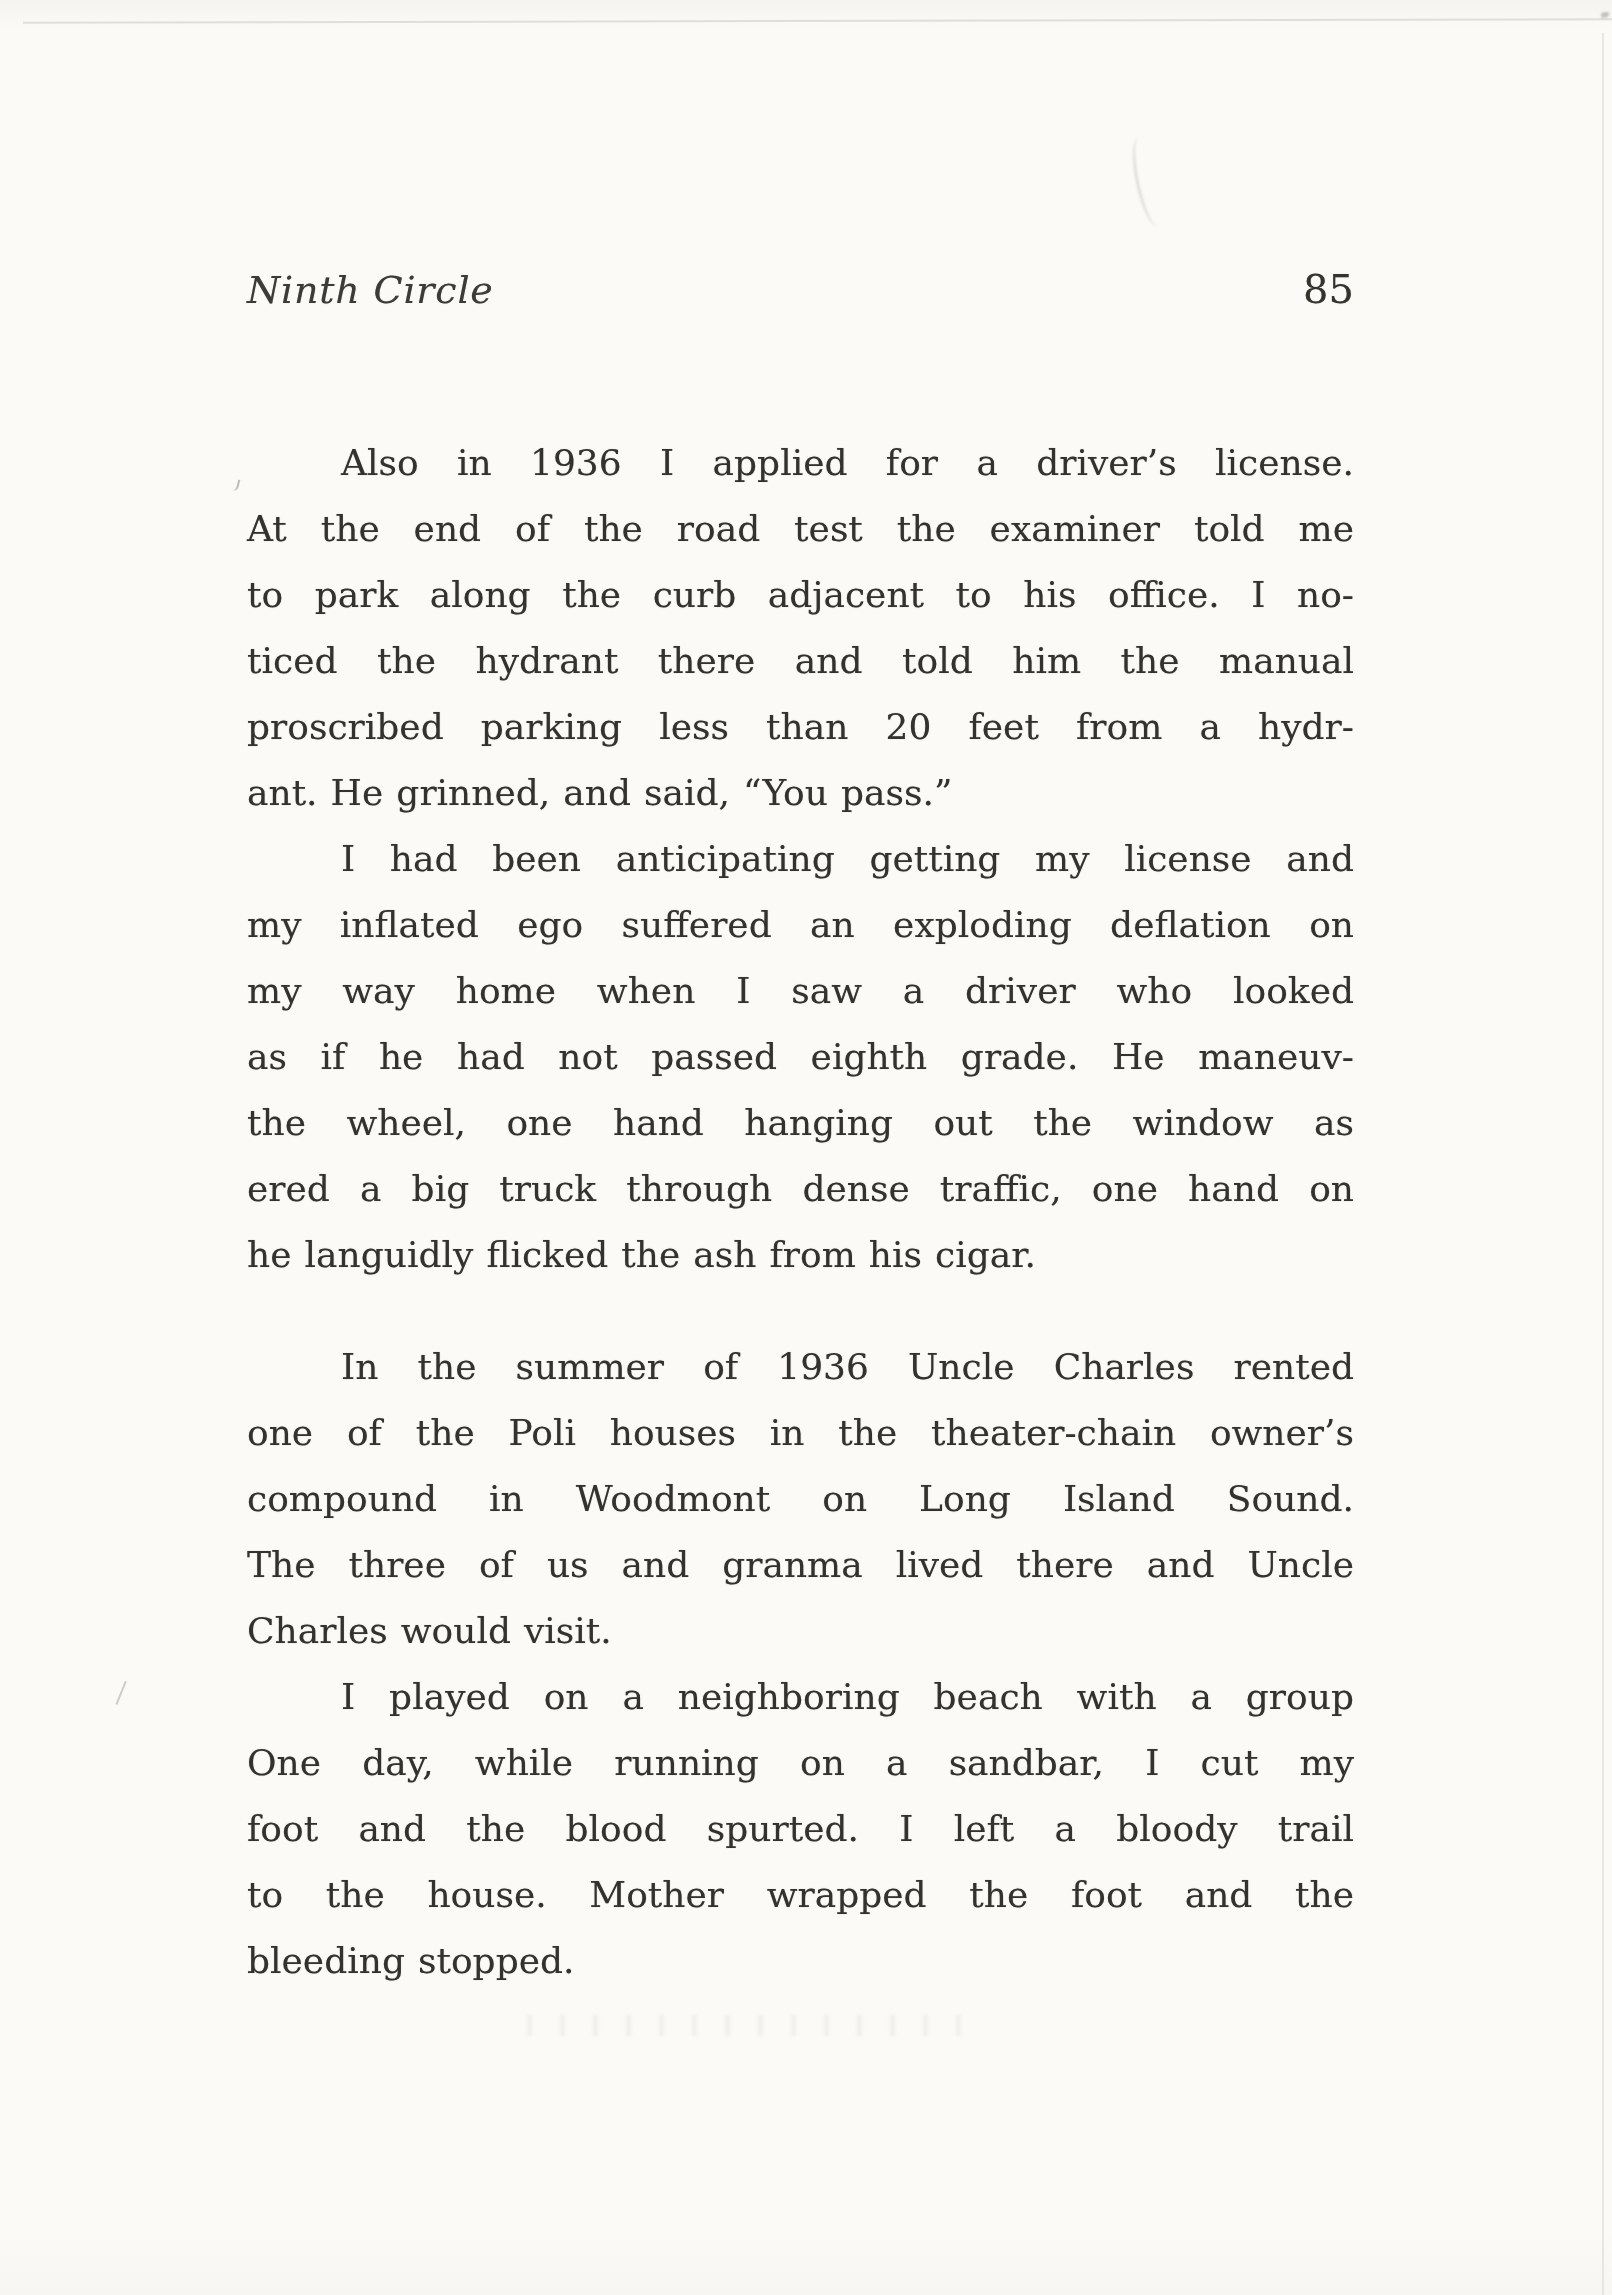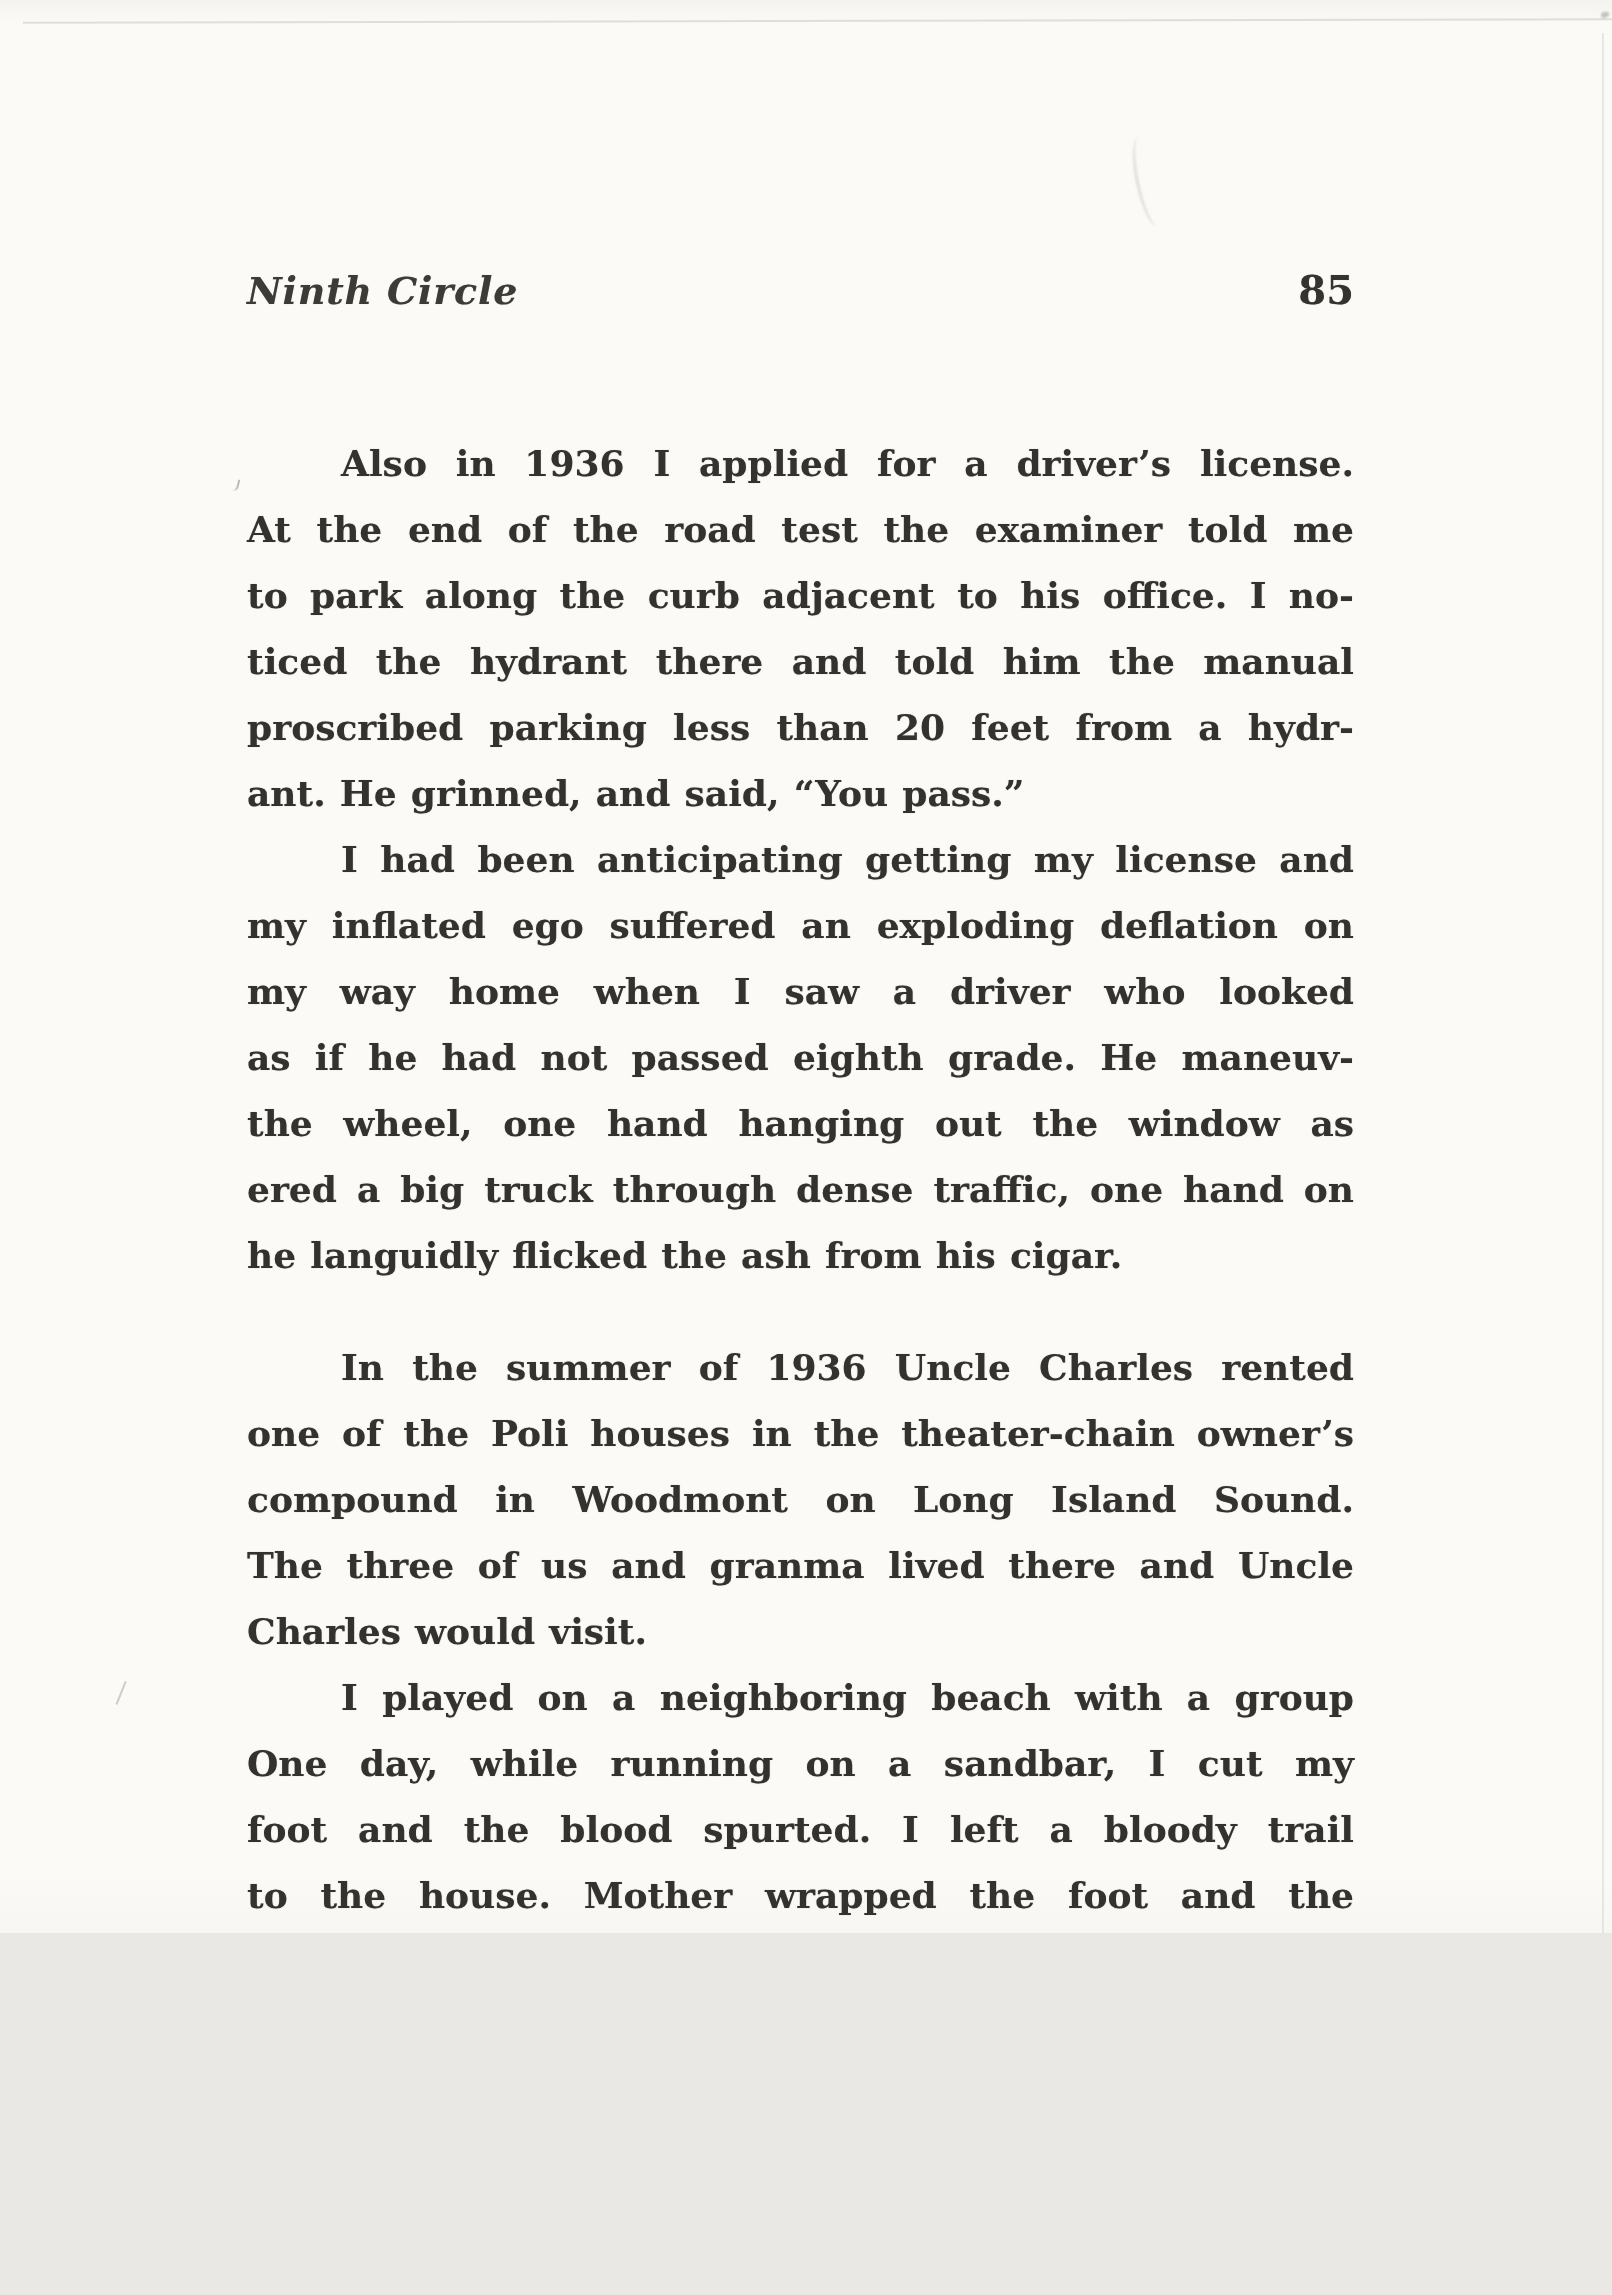--- a/index.html
+++ b/index.html
@@ -1,24 +1,23 @@
 <!DOCTYPE html>
 <html style="font-size:13px"><head>
 <meta charset="utf-8">
 <style>
   html, body { margin: 0; padding: 0; background: #e9e8e4; }
   #page {
     position: relative;
     width: 1612px;
-    height: 1933px;
+    height: 2295px;
     background: linear-gradient(180deg, #f4f3ef 0%, #fbfaf7 1.2%, #fbfaf7 97%, #f7f6f2 100%);
     overflow: hidden;
     font-family: "DejaVu Serif", serif;
     color: #34322e;
-    font-weight: bold;
   }
   
   .top-edge {
     position: absolute;
     top: 20px; left: 23px; right: 0;
     height: 1.6px;
     background: #c9c8c2;
     opacity: .55;
     transform: rotate(-0.12deg);
   }

